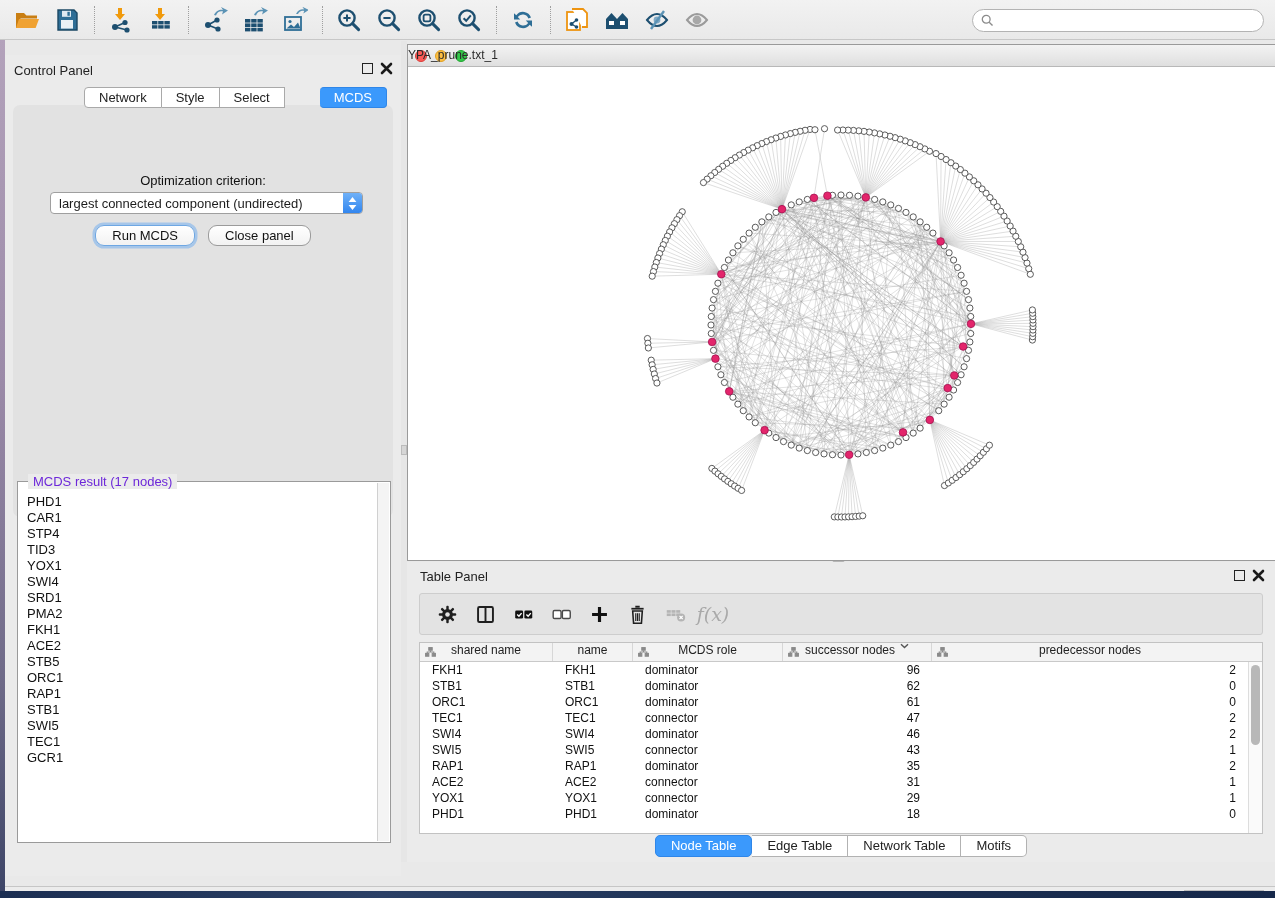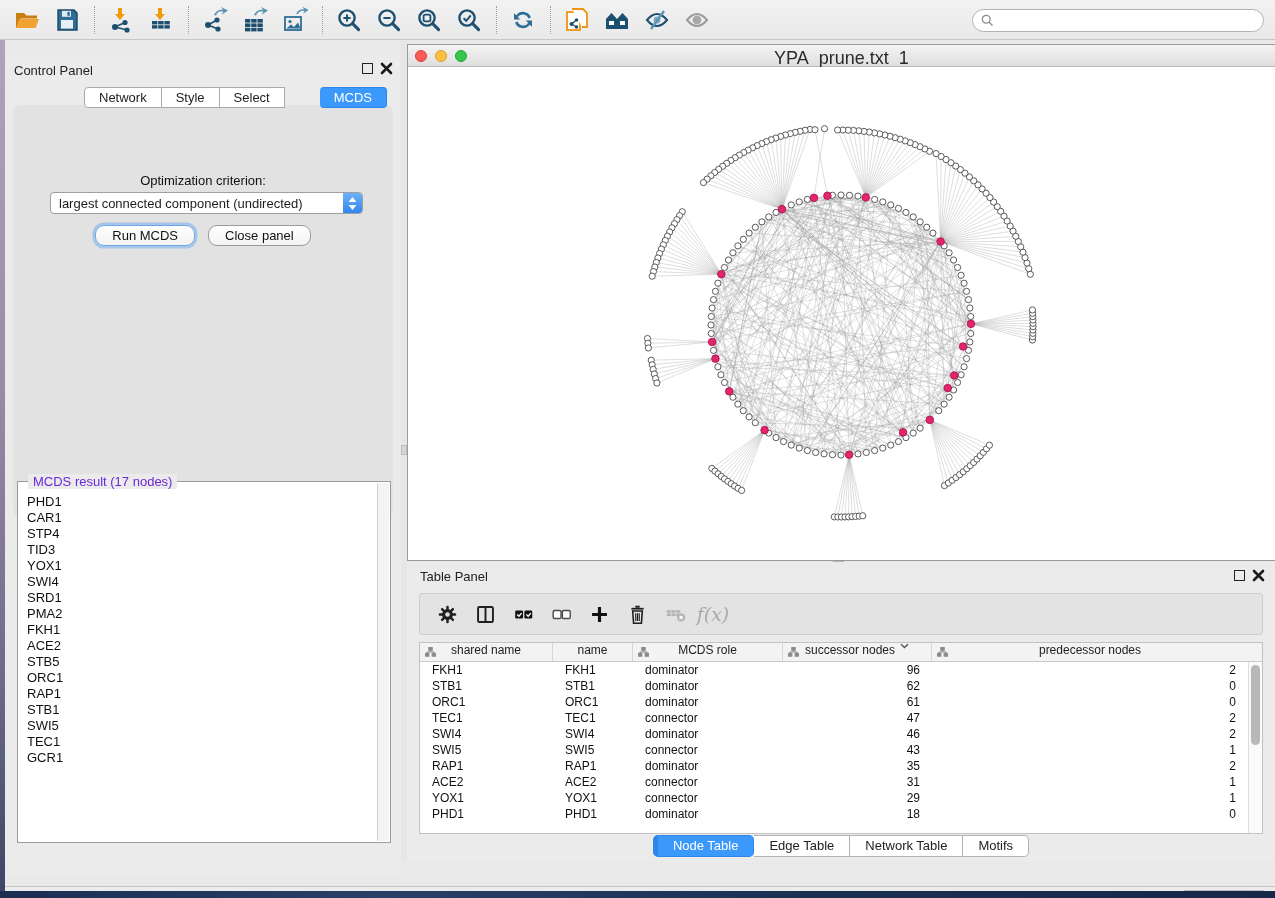--- a/index.html
+++ b/index.html
@@ -70,21 +70,21 @@
 
   
   .v-splitter { position:absolute; left:401px; top:41px; width:6px; height:821px; background:#e6e6e6; cursor:col-resize; }
   .v-splitter .grip { position:absolute; left:0; top:404px; width:6px; height:10px; background:#d6d6d6; border:1px solid #bbb; }
 
   
   .net-window { position:absolute; left:407px; top:44px; width:868px; height:517px;
                 border:1px solid #9a9a9a; border-right:none; background:#fff; }
   .net-titlebar { position:relative; height:22px; background:linear-gradient(180deg,#f3f3f3,#dfdfdf);
                   border-bottom:1px solid #b8b8b8; }
-  .net-title { position:absolute; left:0; right:0; top:3px; text-align:center; font-size:18px; color:#2a2a2a; }
+  .net-title { position:absolute; left:0; right:0; top:3px; font-size:12px; color:#2a2a2a; }
   .light { position:absolute; top:5px; width:12px; height:12px; border-radius:50%; cursor:pointer; }
   .light.red    { left:7px;  background:#fc5b57; border:1px solid #da3e39; }
   .light.yellow { left:27px; background:#fdbe41; border:1px solid #dfa023; }
   .light.green  { left:47px; background:#34c84a; border:1px solid #22a532; }
   .net-canvas { position:relative; width:866px; height:493px; background:#fff; overflow:hidden; }
 
   .h-grip { position:absolute; left:832px; top:557px; width:13px; height:5px; background:#cfcfcf;
             border:1px solid #b5b5b5; border-radius:2px; cursor:row-resize; }
 
   
@@ -113,21 +113,21 @@
   .grid-body { position:absolute; left:0; top:19px; right:14px; bottom:0; overflow:hidden; }
   .g-row { display:flex; height:16px; line-height:16px; font-size:12px; color:#111; cursor:default; }
   .g-cell { padding:0 12px; white-space:nowrap; overflow:hidden; }
   .g-cell.num { text-align:right; }
   .grid-vscroll { position:absolute; top:19px; right:0; width:14px; bottom:0; background:#fafafa; border-left:1px solid #ddd; }
   .grid-vscroll .thumb { position:absolute; left:2px; top:3px; width:9px; height:80px; background:#b8b8b8; border-radius:5px; }
 
   .tp-tabs { position:absolute; left:0; right:0; top:273px; display:flex; justify-content:center; }
   .tp-tab { height:22px; line-height:20px; padding:0 15px; background:#fff; border:1px solid #b2b2b2;
             border-left:none; font-size:13px; color:#222; cursor:pointer; }
-  .tp-tab:first-child { border-left:5px solid #0f172a; border-radius:5px 0 0 5px;text-align:right; }
+  .tp-tab:first-child { border-left:1px solid #0f172a; border-radius:5px 0 0 5px;text-align:right; }
   .tp-tab:last-child { border-radius:0 5px 5px 0; }
   .tp-tab.active { background:#3b99fc; border-color:#2f86e8; color:#fff; border-radius:5px; }
 
   
   .status-bar { position:absolute; left:0; top:886px; width:1275px; height:29px; background:#ececec;
                 border-top:1px solid #c6c6c6; }
   .list-btn { position:absolute; left:14px; top:4px; width:27px; height:22px; background:#f4f4f4;
               border:1px solid #bdbdbd; display:flex; align-items:center; justify-content:center; cursor:pointer; }
   .list-btn svg { width:17px; height:14px; }
   .mem-btn { position:absolute; right:11px; top:3px; height:24px; padding:0 10px 0 8px; background:#f4f4f4;

